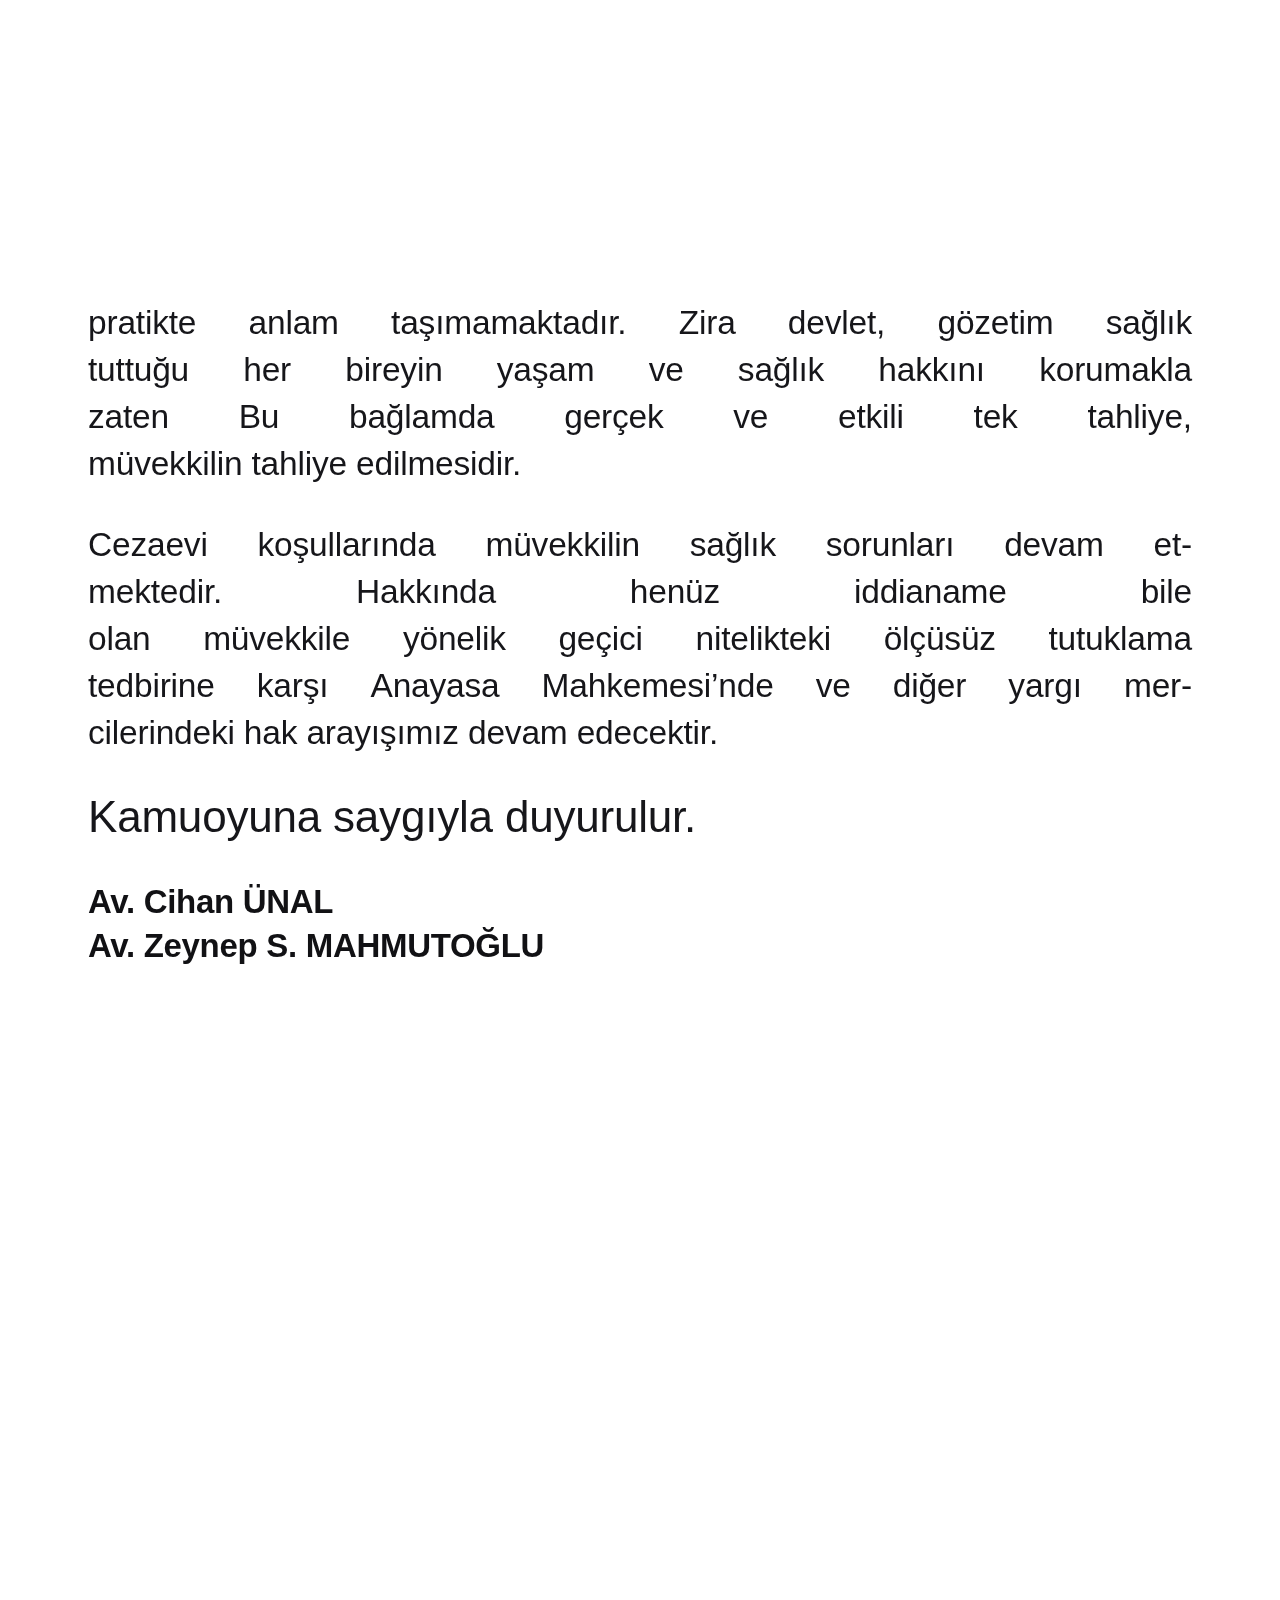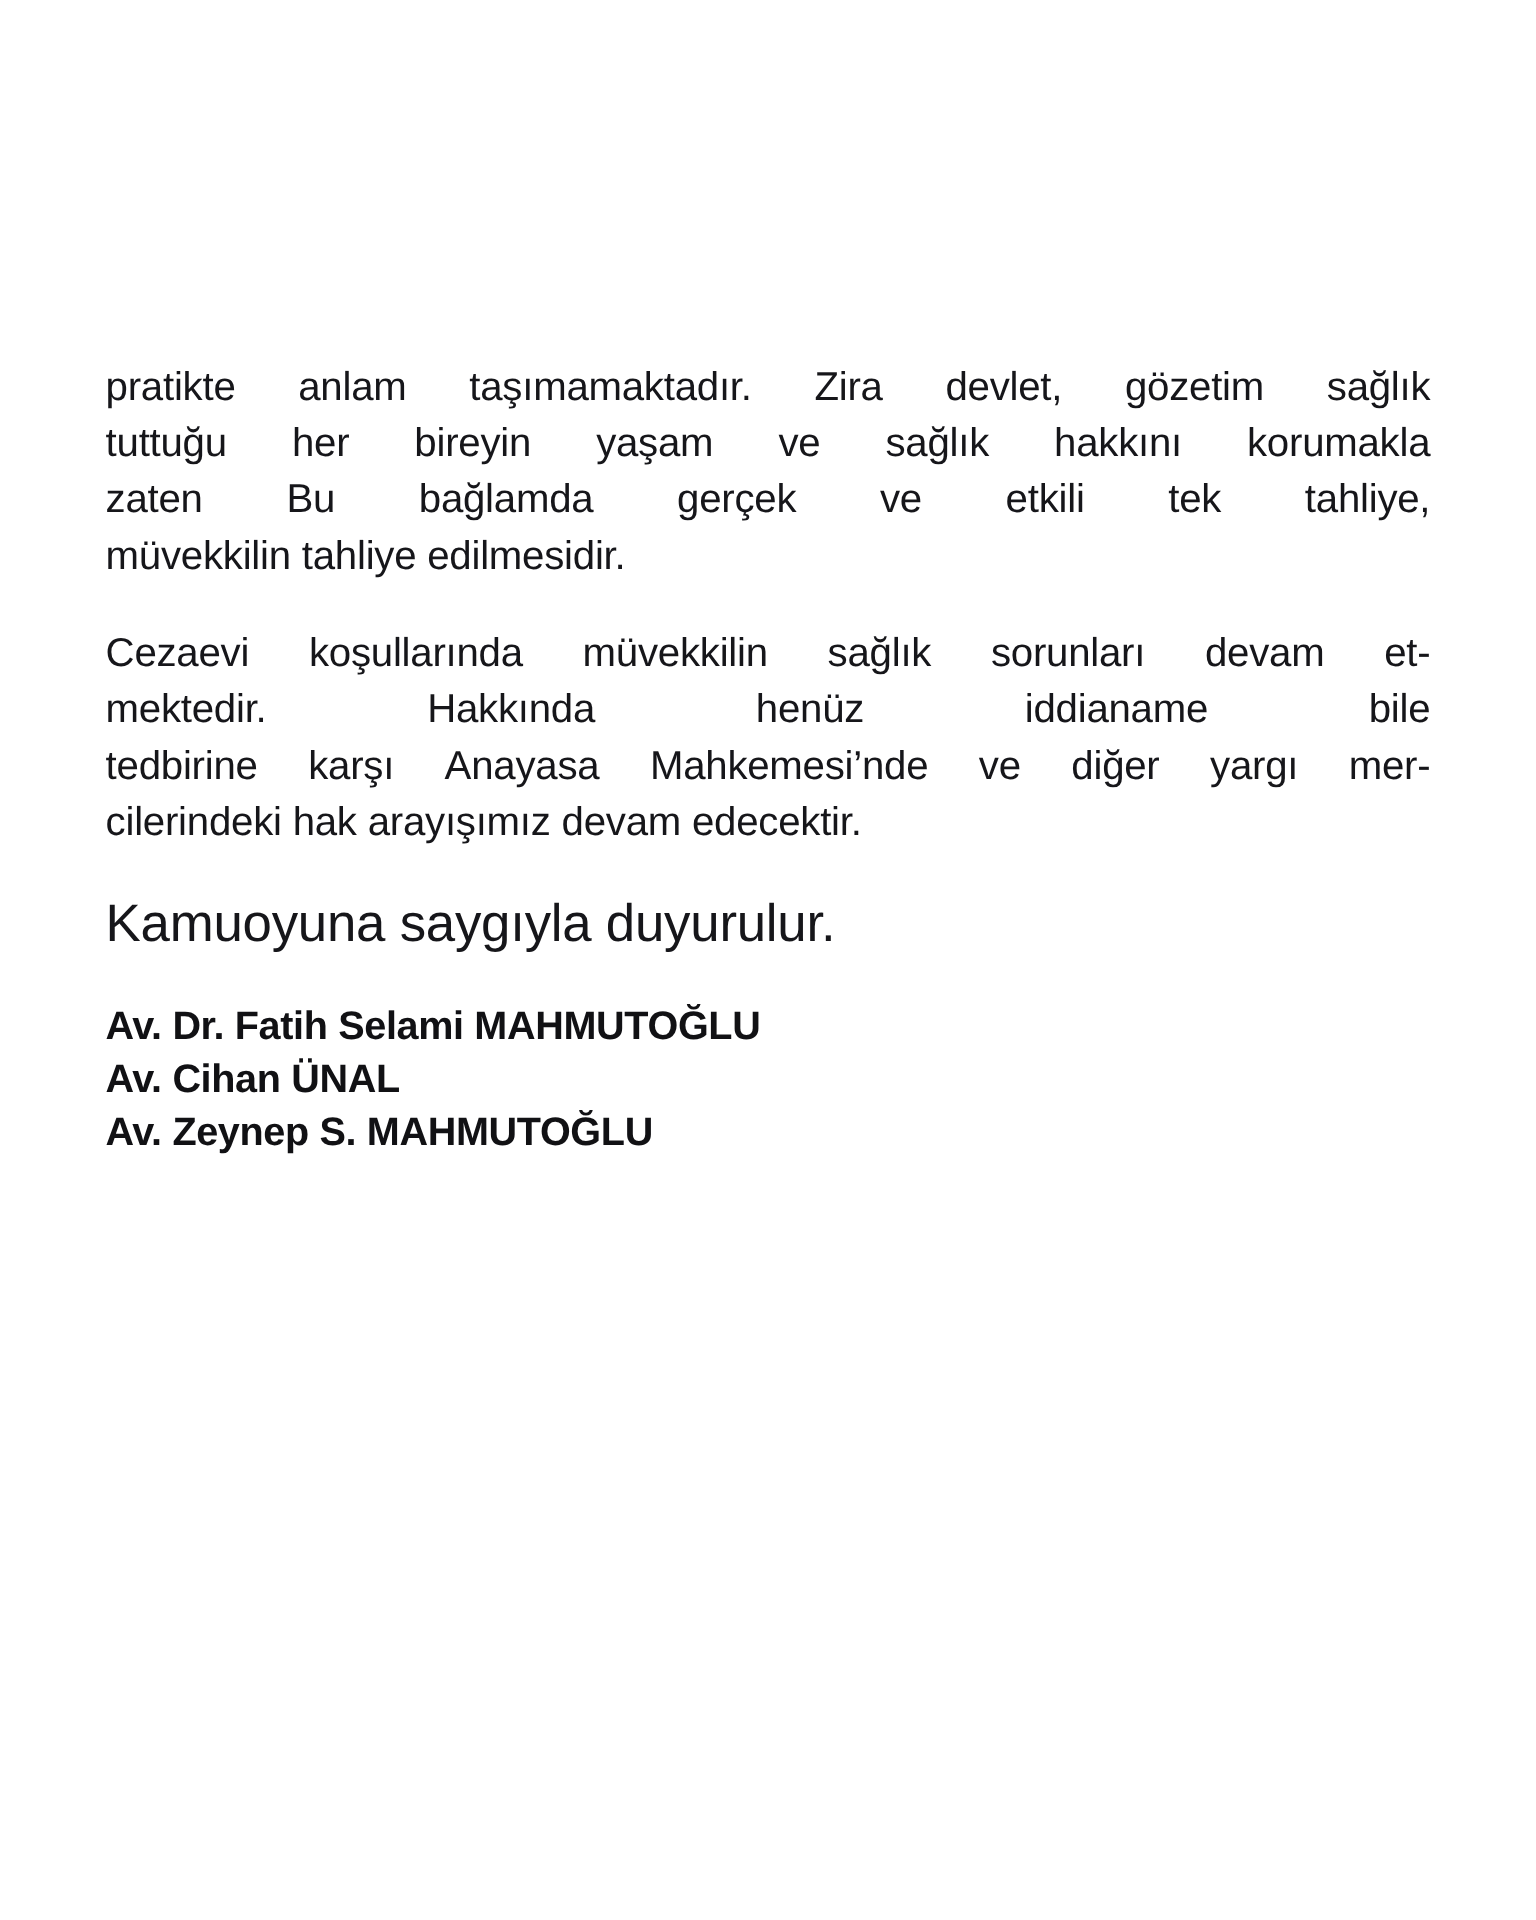--- a/index.html
+++ b/index.html
@@ -149,38 +149,46 @@
         <span>et-</span>
       </div>
       <div class="line just">
         <span>mektedir.</span>
         <span>Hakkında</span>
         <span>henüz</span>
         <span>iddianame</span>
         <span>bile</span>
       </div>
       <div class="line just">
+        <span>olan</span>
+        <span>müvekkile</span>
+        <span>yönelik</span>
+        <span>geçici</span>
+        <span>nitelikteki</span>
+        <span>ölçüsüz</span>
+        <span>tutuklama</span>
+      </div>
+      <div class="line just">
         <span>tedbirine</span>
         <span>karşı</span>
         <span>Anayasa</span>
         <span>Mahkemesi’nde</span>
         <span>ve</span>
         <span>diğer</span>
         <span>yargı</span>
         <span>mer-</span>
       </div>
       <div class="line">cilerindeki hak arayışımız devam edecektir.</div>
     </div>
 
     <div class="block-gap-2"></div>
 
     <div class="standalone">Kamuoyuna saygıyla duyurulur.</div>
 
     <div class="block-gap-3"></div>
 
     <div class="signature">
-      <div class="sig-line">Av. Dr. Fatih Selami MAHMUTOĞLU</div>
       <div class="sig-line">Av. Cihan ÜNAL</div>
       <div class="sig-line">Av. Zeynep S. MAHMUTOĞLU</div>
     </div>
 
   </div>
 </div>
 
 </body></html>

